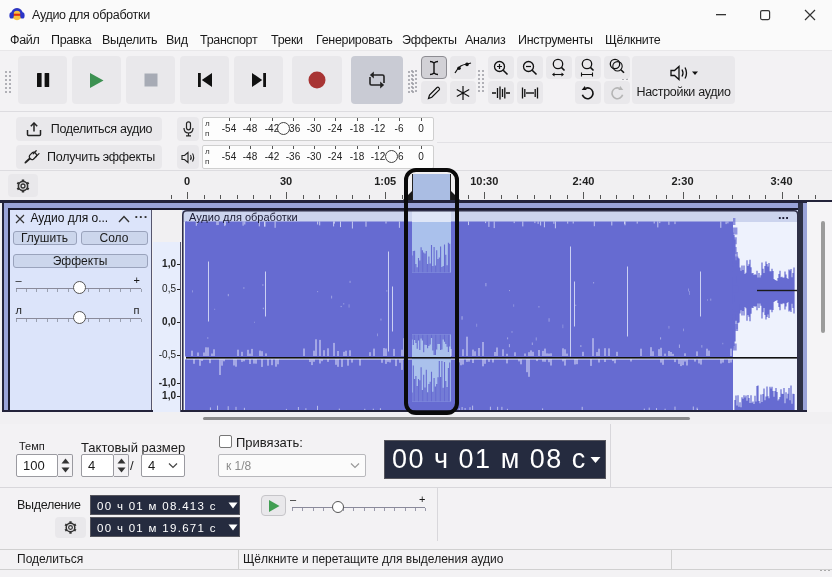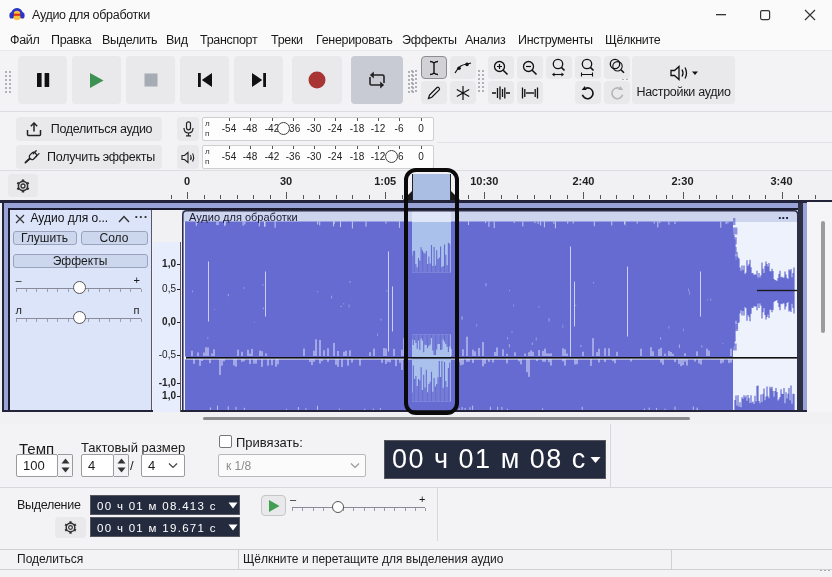--- a/index.html
+++ b/index.html
@@ -742,21 +742,21 @@
 
 <div class="abs" style="left:798px;top:203px;width:5px;height:207px;background:#2e3146;"></div>
 <div class="abs" style="left:803px;top:203px;width:4px;height:207px;background:#9aa3d8;"></div>
 <div class="abs" style="left:807px;top:202px;width:25px;height:210px;background:#f5f4f6;"></div>
 <div class="abs" style="left:821px;top:221px;width:4px;height:112px;background:#9b9b9b;border-radius:2px;"></div>
 
 <div class="abs" style="left:0;top:412px;width:832px;height:12px;background:#f1f0f2;"></div>
 <div class="abs" style="left:203px;top:417px;width:487px;height:3px;background:#8b8b8b;border-radius:1.5px;"></div>
 
 <div class="abs" style="left:0;top:424px;width:832px;height:64px;background:#f3f2f4;border-bottom:1px solid #d8d7db;"></div>
-<div class="abs" style="left:19px;top:440px;font-size:15px;">Темп</div>
+<div class="abs" style="left:19px;top:440px;font-size:11px;">Темп</div>
 <div class="abs" style="left:16px;top:454px;width:42px;height:23px;background:#fff;border:1px solid #9a9aa0;border-radius:2px;font-size:13px;padding:3px 0 0 6px;">100</div>
 <div class="abs" style="left:58px;top:454px;width:15px;height:23px;background:#f4f3f5;border:1px solid #9a9aa0;border-left:none;border-radius:0 2px 2px 0;"></div>
 <svg class="abs" style="left:61px;top:458px;" width="9" height="6">
     <path d="M4.5 0.5 L8.5 5.5 L0.5 5.5 Z" fill="#333"></path>
   </svg>
 <svg class="abs" style="left:61px;top:467px;" width="9" height="6">
     <path d="M0.5 0.5 L8.5 0.5 L4.5 5.5 Z" fill="#333"></path>
   </svg>
 <div class="abs" style="left:81px;top:440px;font-size:13px;">Тактовый размер</div>
 <div class="abs" style="left:81px;top:454px;width:33px;height:23px;background:#fff;border:1px solid #9a9aa0;border-radius:2px;font-size:13px;padding:3px 0 0 6px;">4</div>

